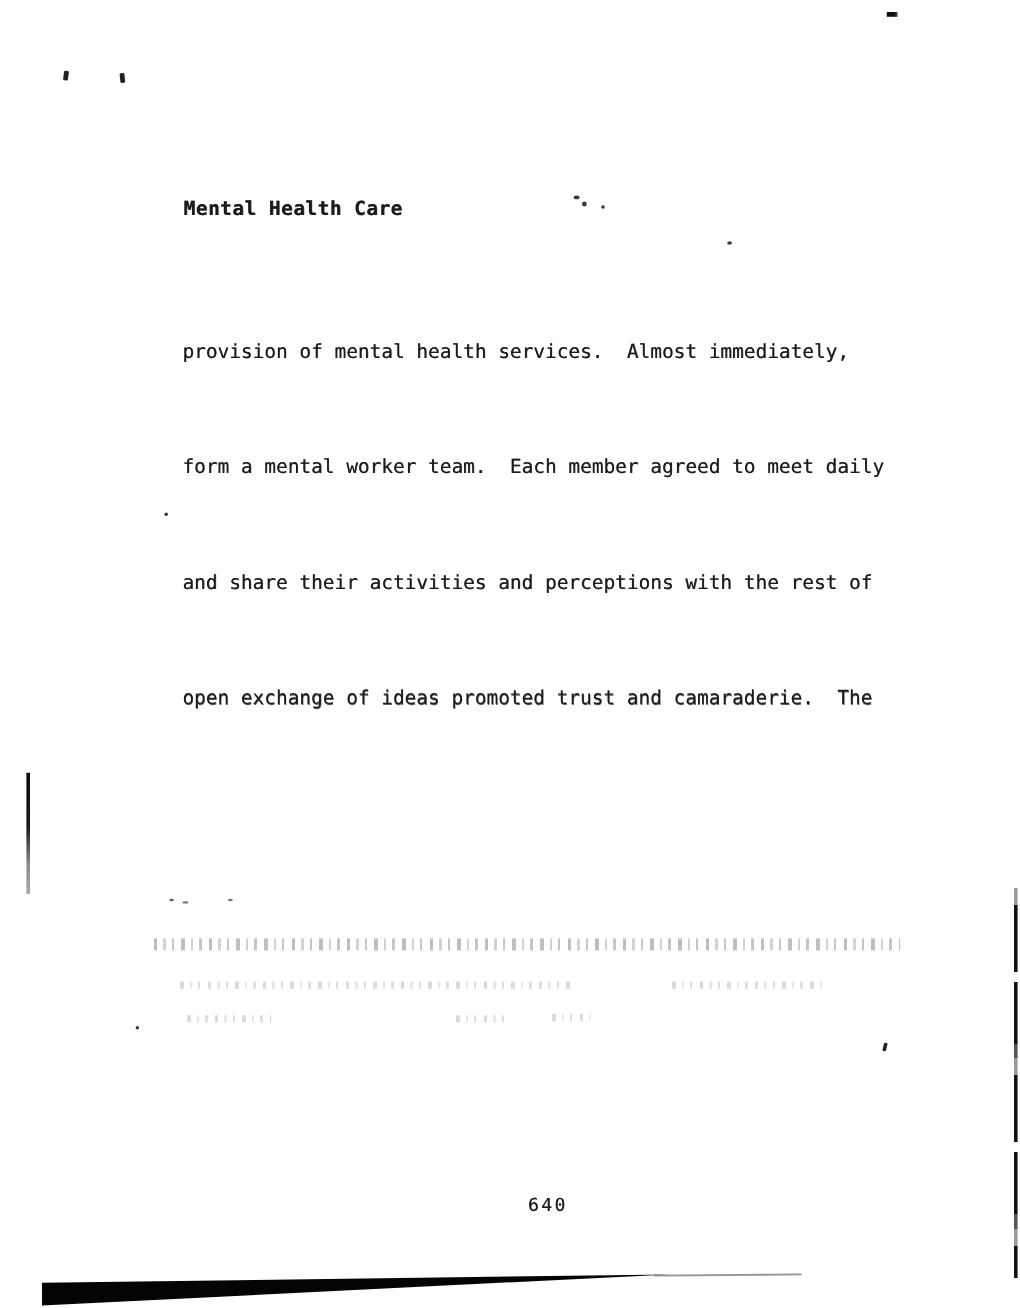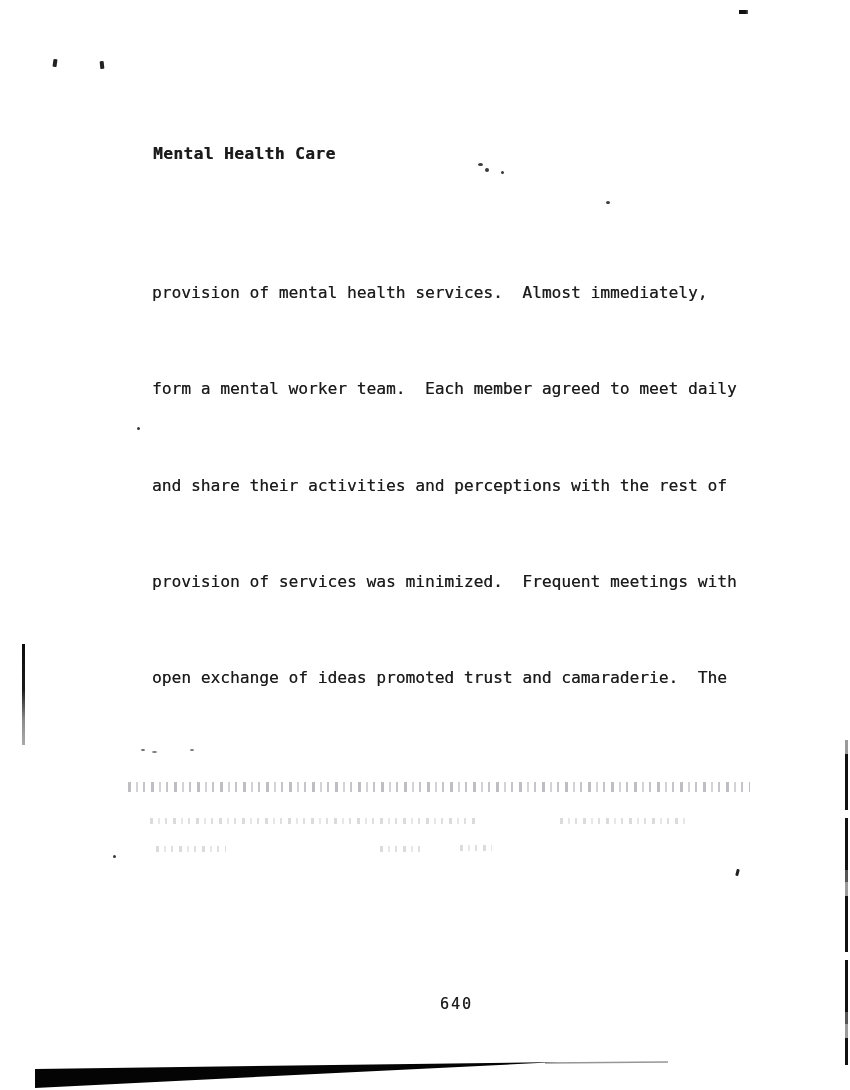--- a/index.html
+++ b/index.html
@@ -5,21 +5,21 @@
   html,body{margin:0;padding:0;background:#ffffff;}
   .page{
     position:relative;
     width:850px;height:1090px;
     background:#ffffff;
     overflow:hidden;
     font-family:"DejaVu Sans Mono","Liberation Mono",monospace;
     color:#1b1b1b;
   }
   .doc-title{
-    position:absolute;left:153px;top:144px;
+    position:absolute;left:153px;top:164px;
     font-size:16.2px;font-weight:bold;letter-spacing:0.4px;
     white-space:pre;
     text-shadow:0.4px 0.3px 0 rgba(20,20,20,0.75);
   }
   .doc-body{
     position:absolute;left:152px;top:213px;
     font-size:16.2px;line-height:32.1px;
     white-space:pre;
     text-shadow:0.3px 0.2px 0 rgba(25,25,25,0.7);
   }
@@ -60,21 +60,20 @@
 <body>
 
 <div class="page">
 
   <div class="doc-title">Mental Health Care</div>
 
   <div class="doc-body">
     <div>provision of mental health services.  Almost immediately,</div>
     <div>form a mental worker team.  Each member agreed to meet daily</div>
     <div>and share their activities and perceptions with the rest of</div>
-    <div>provision of services was minimized.  Frequent meetings with</div>
     <div>open exchange of ideas promoted trust and camaraderie.  The</div>
     
     
     
     
     
     
     
     
     

